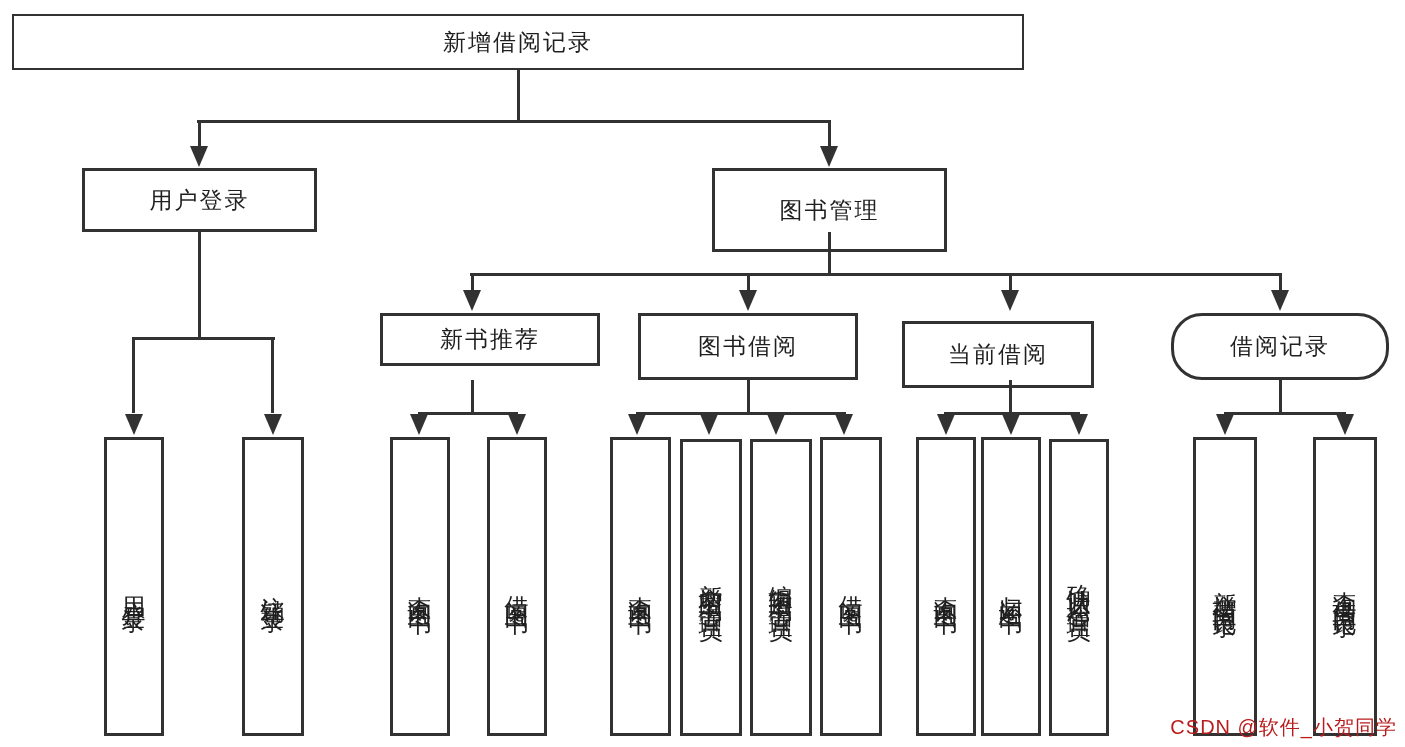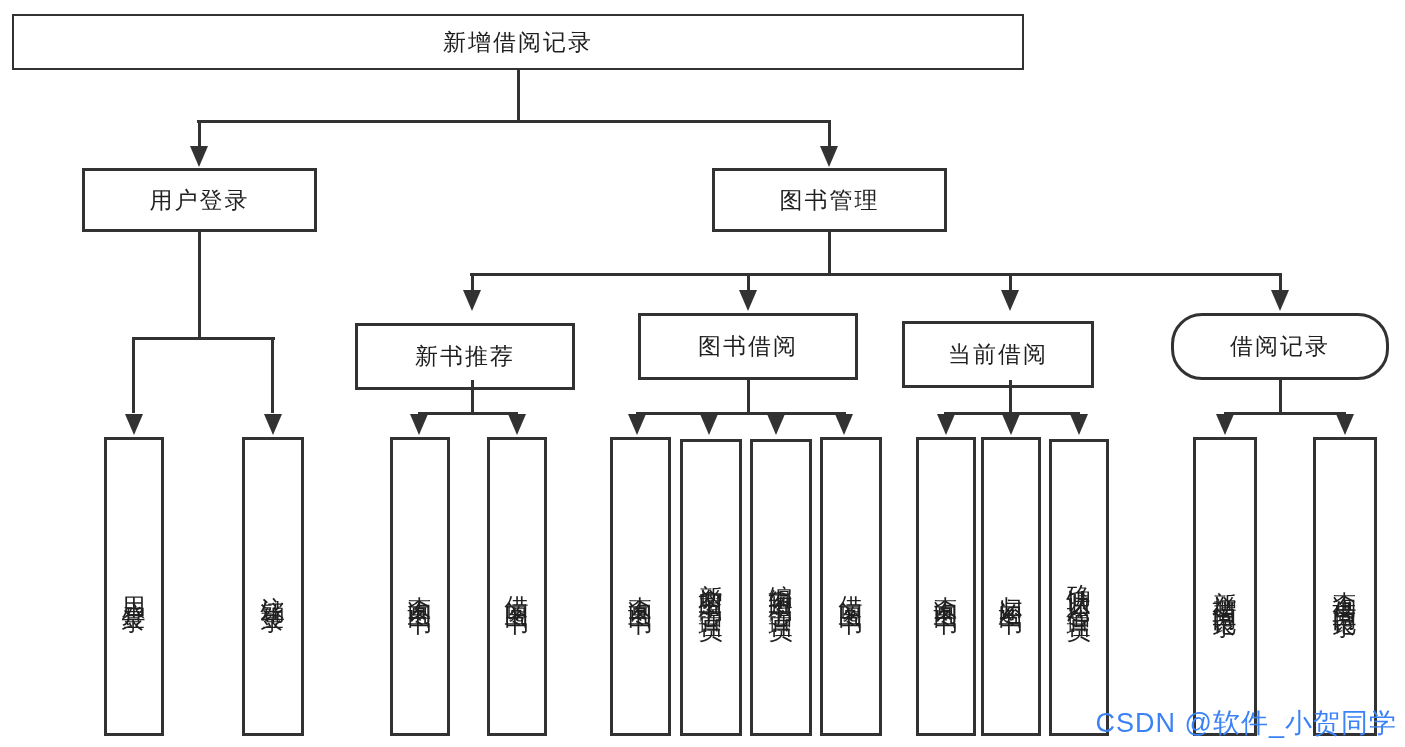--- a/index.html
+++ b/index.html
@@ -60,63 +60,63 @@
     width: 0;
     height: 0;
     border-left: 9px solid transparent;
     border-right: 9px solid transparent;
     border-top: 21px solid #323232;
   }
   .watermark {
     position: absolute;
     right: 8px;
     bottom: 6px;
-    font-size: 27px;
-    color: #3b82f6;
+    font-size: 20px;
+    color: #b91c1c;
     letter-spacing: 1px;
     z-index: 10;
     white-space: nowrap;
   }
 </style>
 </head>
 <body>
 
 <div class="canvas">
 
   <div class="node root" style="left:12px; top:14px; width:1012px; height:56px;">新增借阅记录</div>
 
   <div class="line" style="left:517px; top:70px;  width:3px;  height:50px;"></div>
   <div class="line" style="left:197px; top:120px; width:634px; height:3px;"></div>
   <div class="line" style="left:198px; top:120px; width:3px;  height:28px;"></div>
   <div class="line" style="left:828px; top:120px; width:3px;  height:28px;"></div>
   <div class="arrow" style="left:190px; top:146px;"></div>
   <div class="arrow" style="left:820px; top:146px;"></div>
 
   <div class="node" style="left:82px;  top:168px; width:235px; height:64px;">用户登录</div>
-  <div class="node" style="left:712px; top:168px; width:235px; height:64px;">图书管理</div>
+  <div class="node" style="left:712px; top:168px; width:235px; height:84px;">图书管理</div>
 
   <div class="line" style="left:198px; top:232px; width:3px;   height:105px;"></div>
   <div class="line" style="left:132px; top:337px; width:143px; height:3px;"></div>
   <div class="line" style="left:132px; top:337px; width:3px;   height:76px;"></div>
   <div class="line" style="left:271px; top:337px; width:3px;   height:76px;"></div>
   <div class="arrow" style="left:125px; top:414px;"></div>
   <div class="arrow" style="left:264px; top:414px;"></div>
 
   <div class="line" style="left:828px; top:232px; width:3px;   height:41px;"></div>
   <div class="line" style="left:470px; top:273px; width:812px; height:3px;"></div>
   <div class="line" style="left:471px;  top:273px; width:3px; height:17px;"></div>
   <div class="line" style="left:747px;  top:273px; width:3px; height:17px;"></div>
   <div class="line" style="left:1009px; top:273px; width:3px; height:17px;"></div>
   <div class="line" style="left:1279px; top:273px; width:3px; height:17px;"></div>
   <div class="arrow" style="left:463px;  top:290px;"></div>
   <div class="arrow" style="left:739px;  top:290px;"></div>
   <div class="arrow" style="left:1001px; top:290px;"></div>
   <div class="arrow" style="left:1271px; top:290px;"></div>
 
-  <div class="node" style="left:355px;  top:313px; width:220px; height:67px;margin-top:10px;">新书推荐</div>
+  <div class="node" style="left:380px;  top:313px; width:220px; height:53px;">新书推荐</div>
   <div class="node" style="left:638px;  top:313px; width:220px; height:67px;">图书借阅</div>
   <div class="node" style="left:902px;  top:321px; width:192px; height:67px;">当前借阅</div>
   <div class="node" style="left:1171px; top:313px; width:218px; height:67px;border-radius:31px;">借阅记录</div>
 
   <div class="line" style="left:471px; top:380px; width:3px;   height:32px;"></div>
   <div class="line" style="left:418px; top:412px; width:100px; height:3px;"></div>
   <div class="arrow" style="left:410px; top:414px;"></div>
   <div class="arrow" style="left:508px; top:414px;"></div>
 
   <div class="line" style="left:747px; top:380px; width:3px;   height:32px;"></div>

